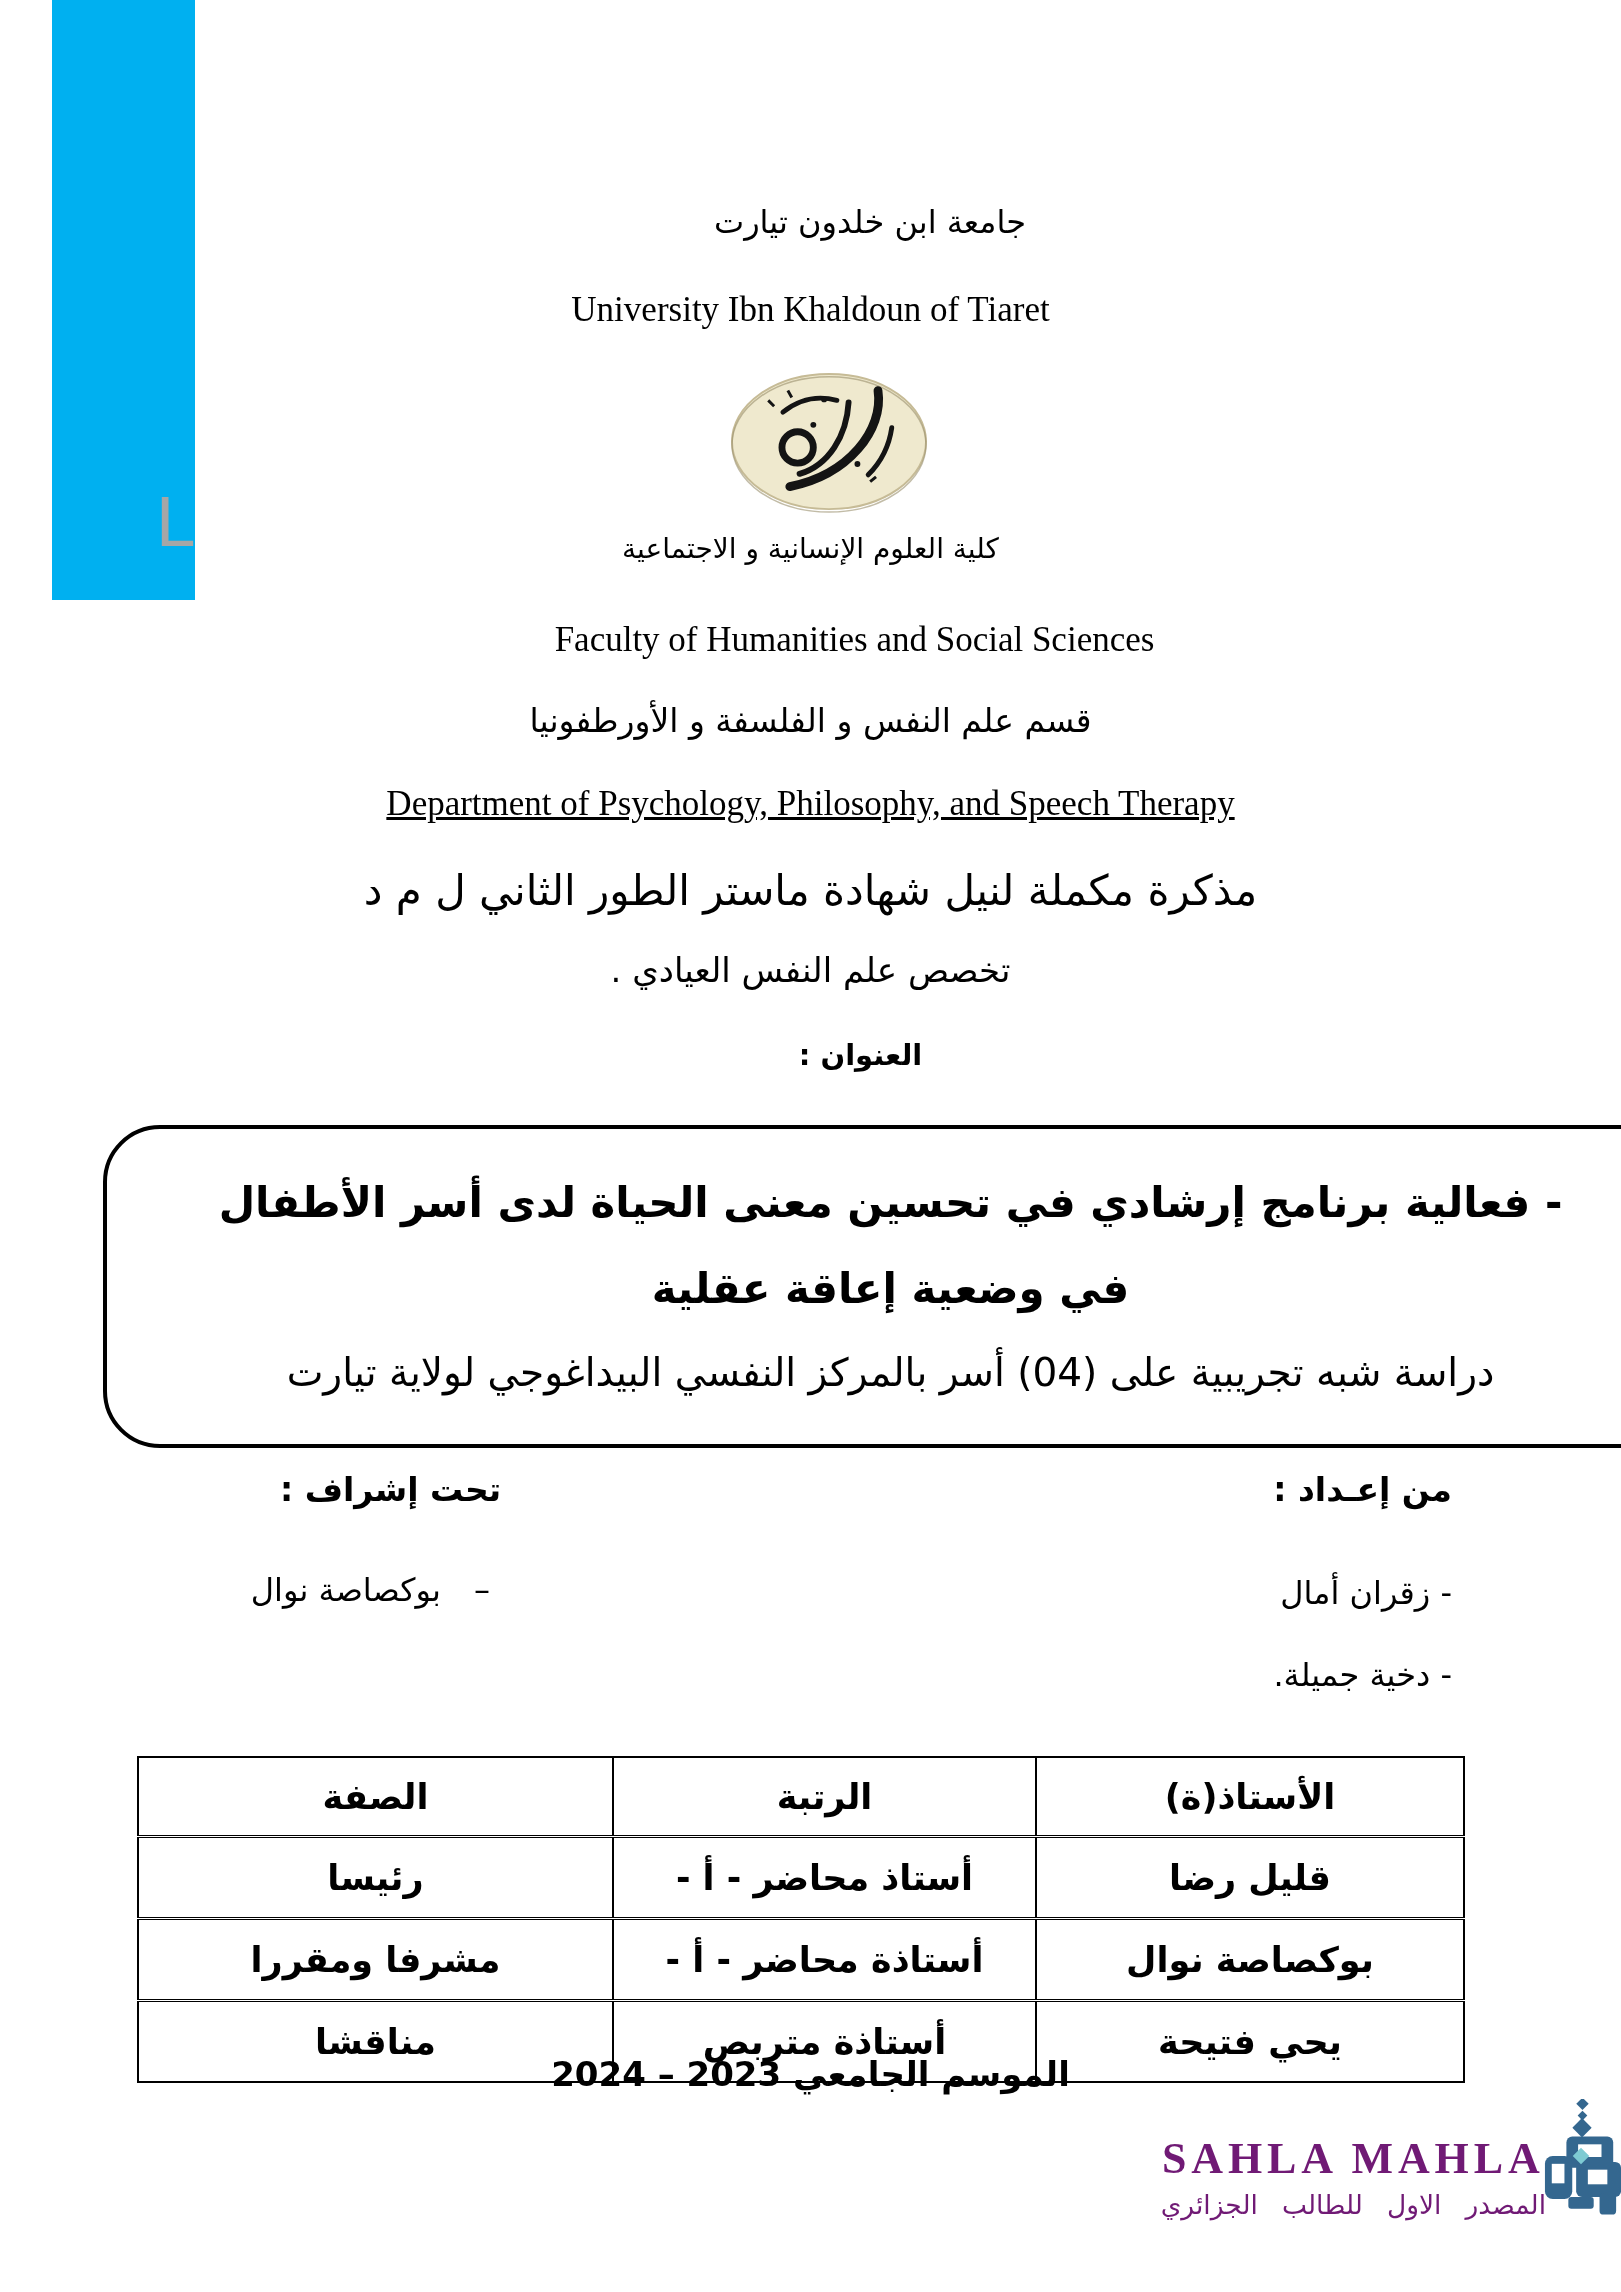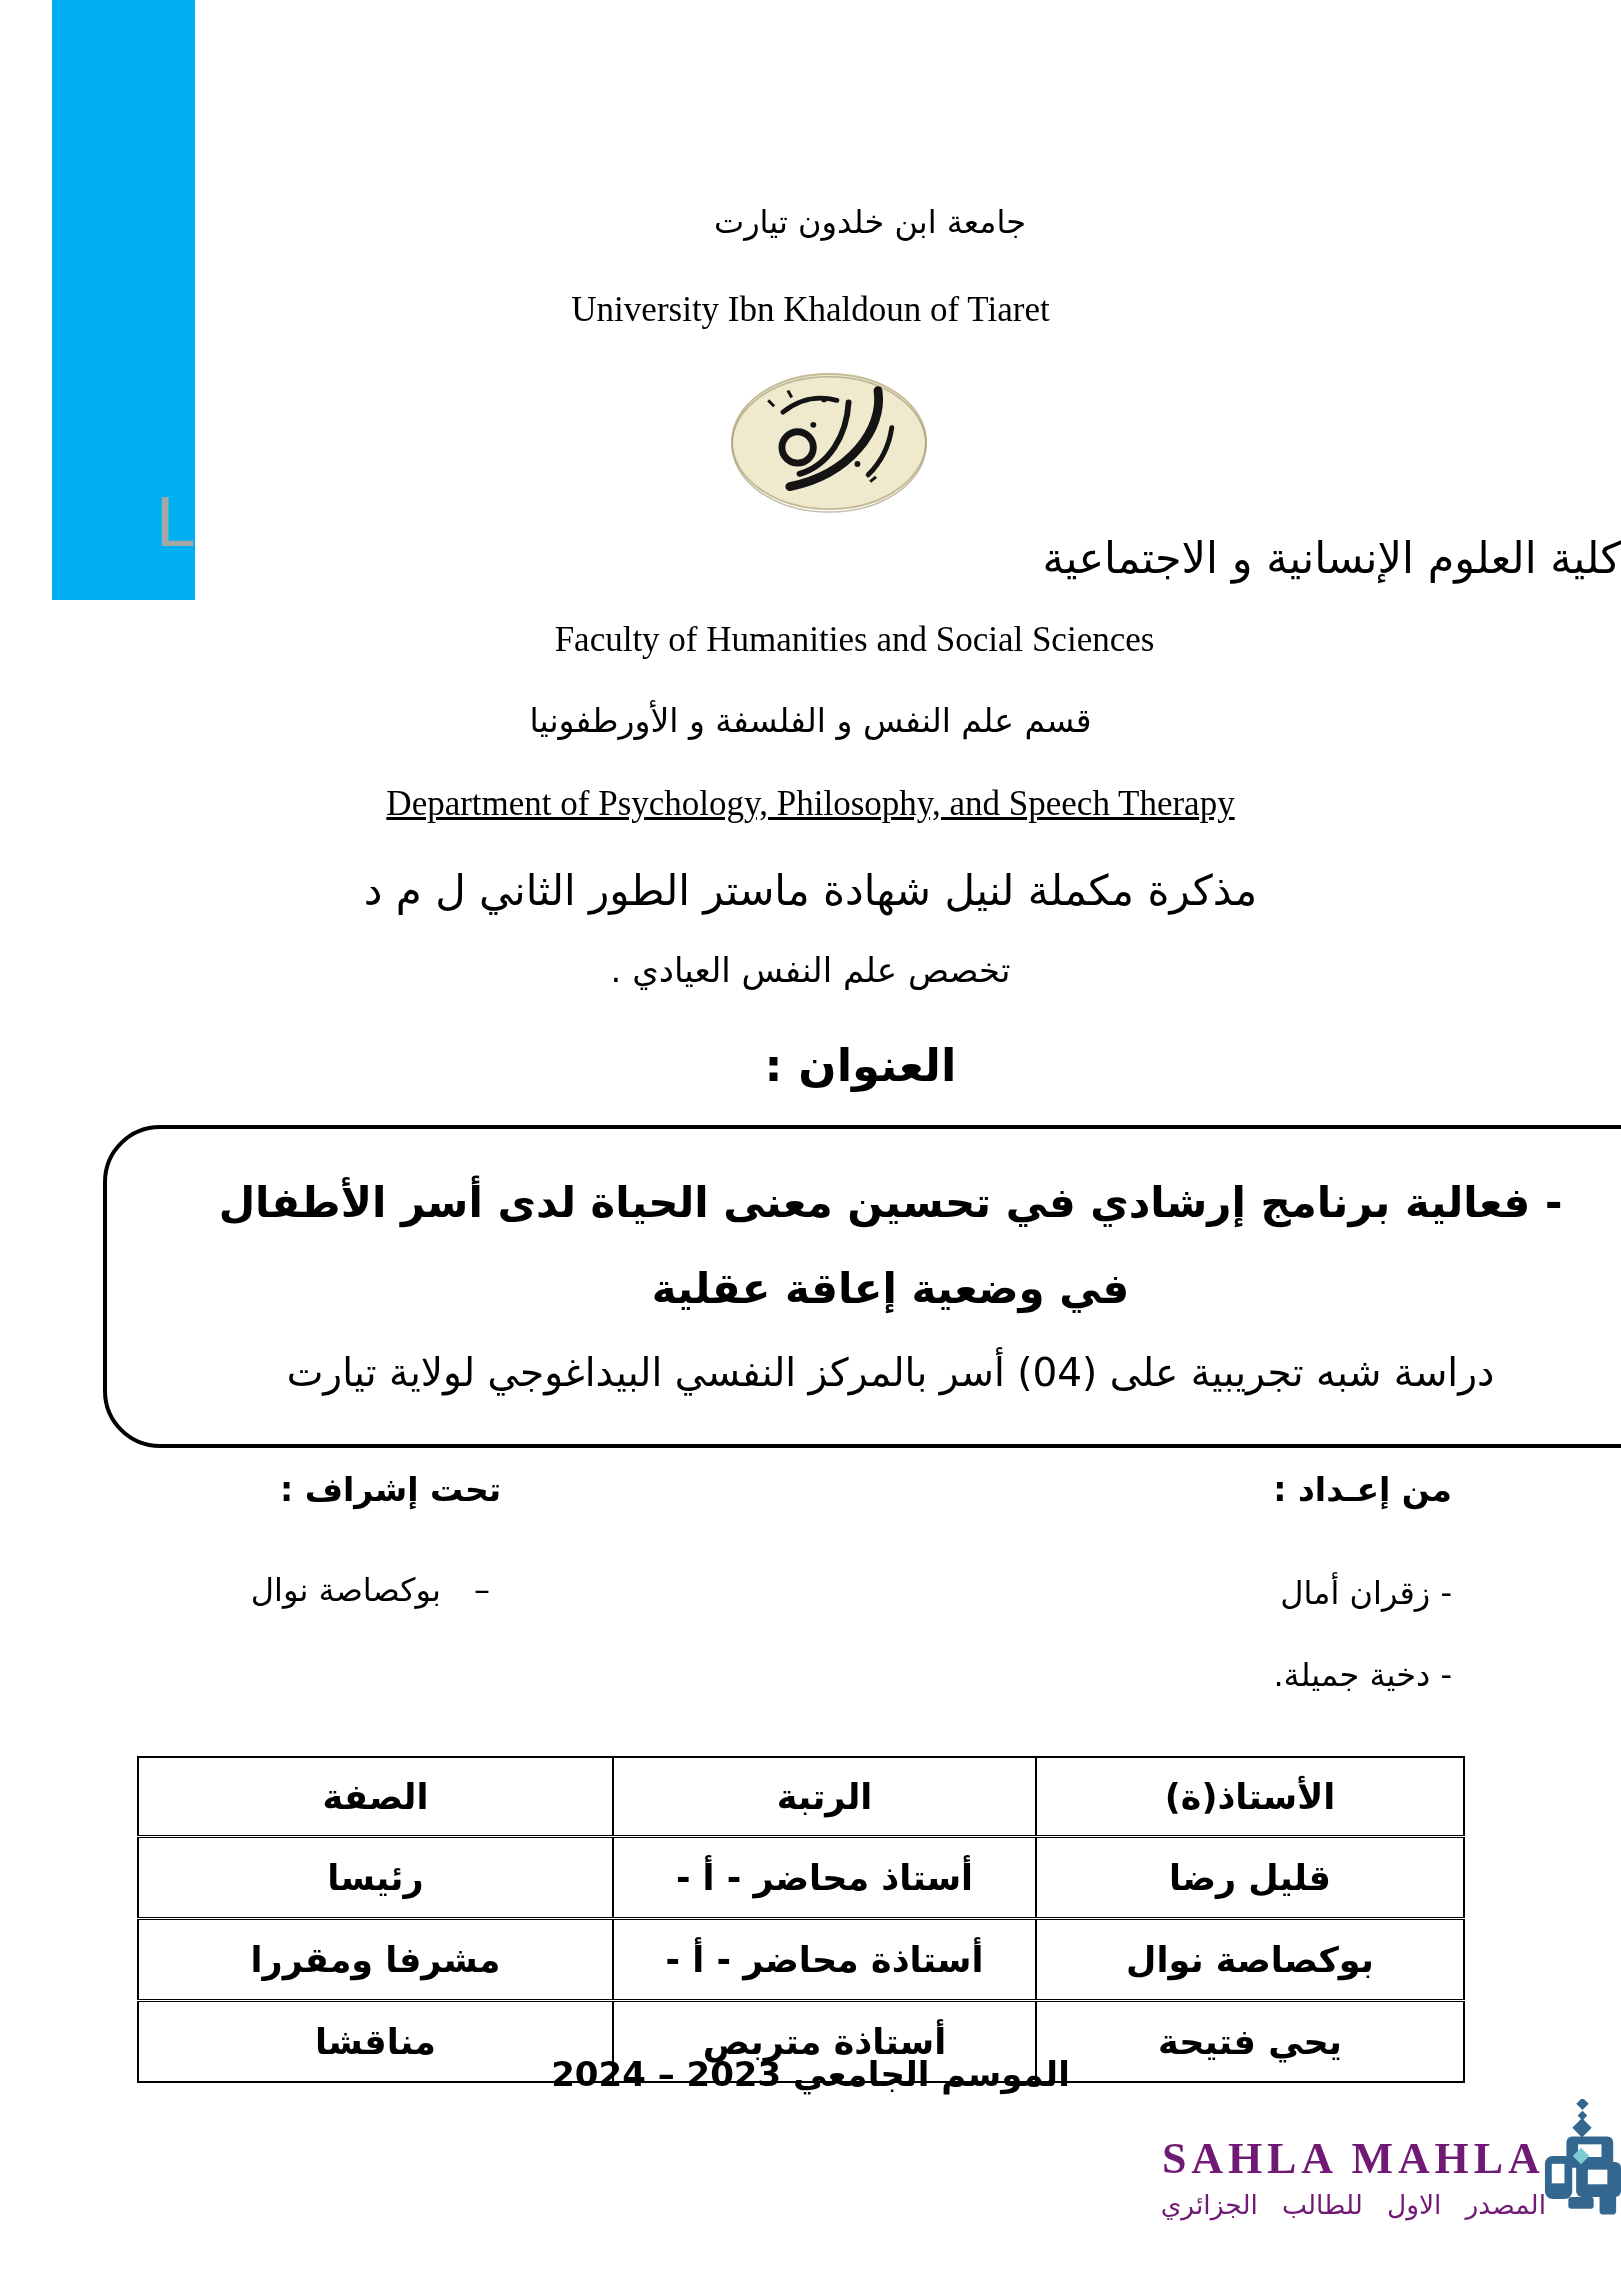--- a/index.html
+++ b/index.html
@@ -11,27 +11,27 @@
   .en{font-family:"Liberation Serif","DejaVu Serif",serif;}
   .b{font-weight:bold;}
 
   .blue-bar{left:52px;top:0;width:143px;height:600px;background:#00B0F0;}
   .l-letter{left:104px;top:486px;font-family:"Liberation Sans","DejaVu Sans",sans-serif;
             font-size:71px;line-height:1;color:#A6A6A6;}
 
   .t-univ-ar{top:202px;left:118px;width:1504px;font-size:32px;}
   .t-univ-en{top:287px;font-size:35px;}
   .seal{left:729px;top:369px;}
-  .t-fac-ar{top:531px;font-size:43px;text-align:right;}
+  .t-fac-ar{top:531px;font-size:28px;}
   .t-fac-en{top:617px;font-size:35px;padding-left:44px;}
   .t-dep-ar{top:700px;font-size:33px;}
   .t-dep-en{top:781px;font-size:35px;text-decoration:underline;}
   .t-memo{top:864px;font-size:42px;}
   .t-spec{top:948px;font-size:34px;}
-  .t-anwan{top:1037px;left:100px;width:1521px;font-size:45px;}
+  .t-anwan{top:1037px;left:100px;width:1521px;font-size:29px;}
 
   .title-box{left:103px;top:1125px;width:1575px;height:323px;box-sizing:border-box;
              border:4.9px solid #000;border-radius:57px;display:flex;flex-direction:column;
              justify-content:space-evenly;align-items:center;padding:13.7px 29px;text-align:center;}
   .title-main{font-size:42px;font-weight:bold;line-height:1.25;}
   .title-sub{font-size:39px;font-weight:normal;line-height:1.2;}
 
   .lbl-prepared{right:169px;top:1470px;font-size:33px;}
   .lbl-supervision{left:280px;top:1470px;font-size:33px;}
   .students{right:169px;top:1571px;width:333px;font-size:32px;line-height:45px;text-align:right;}

